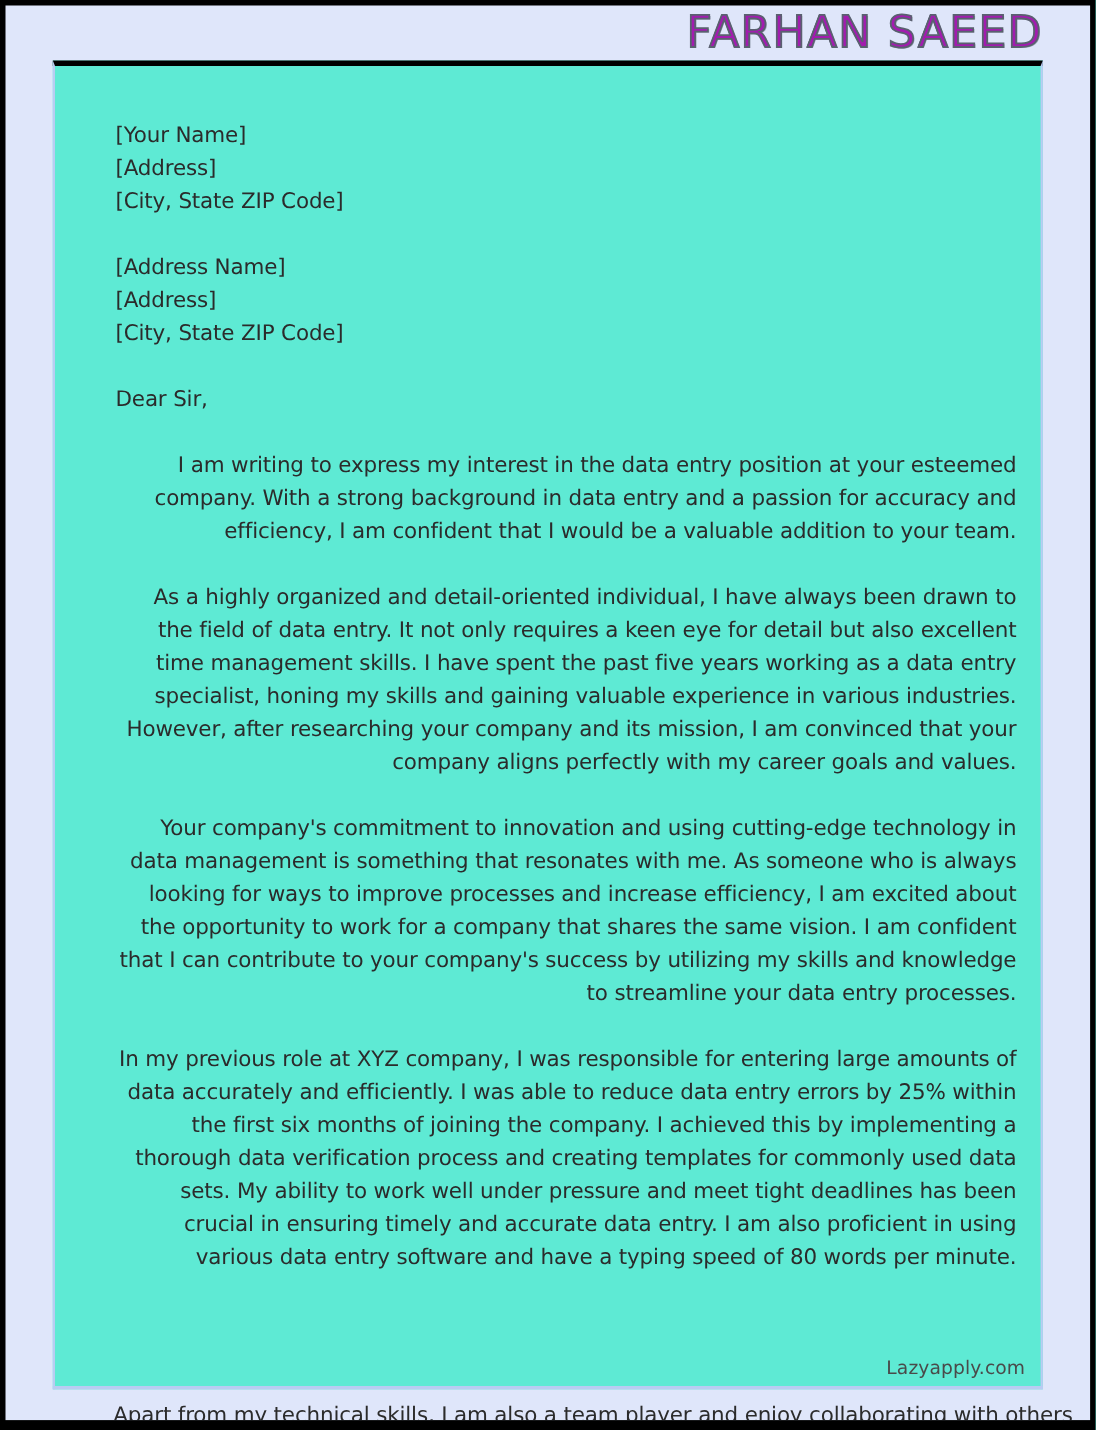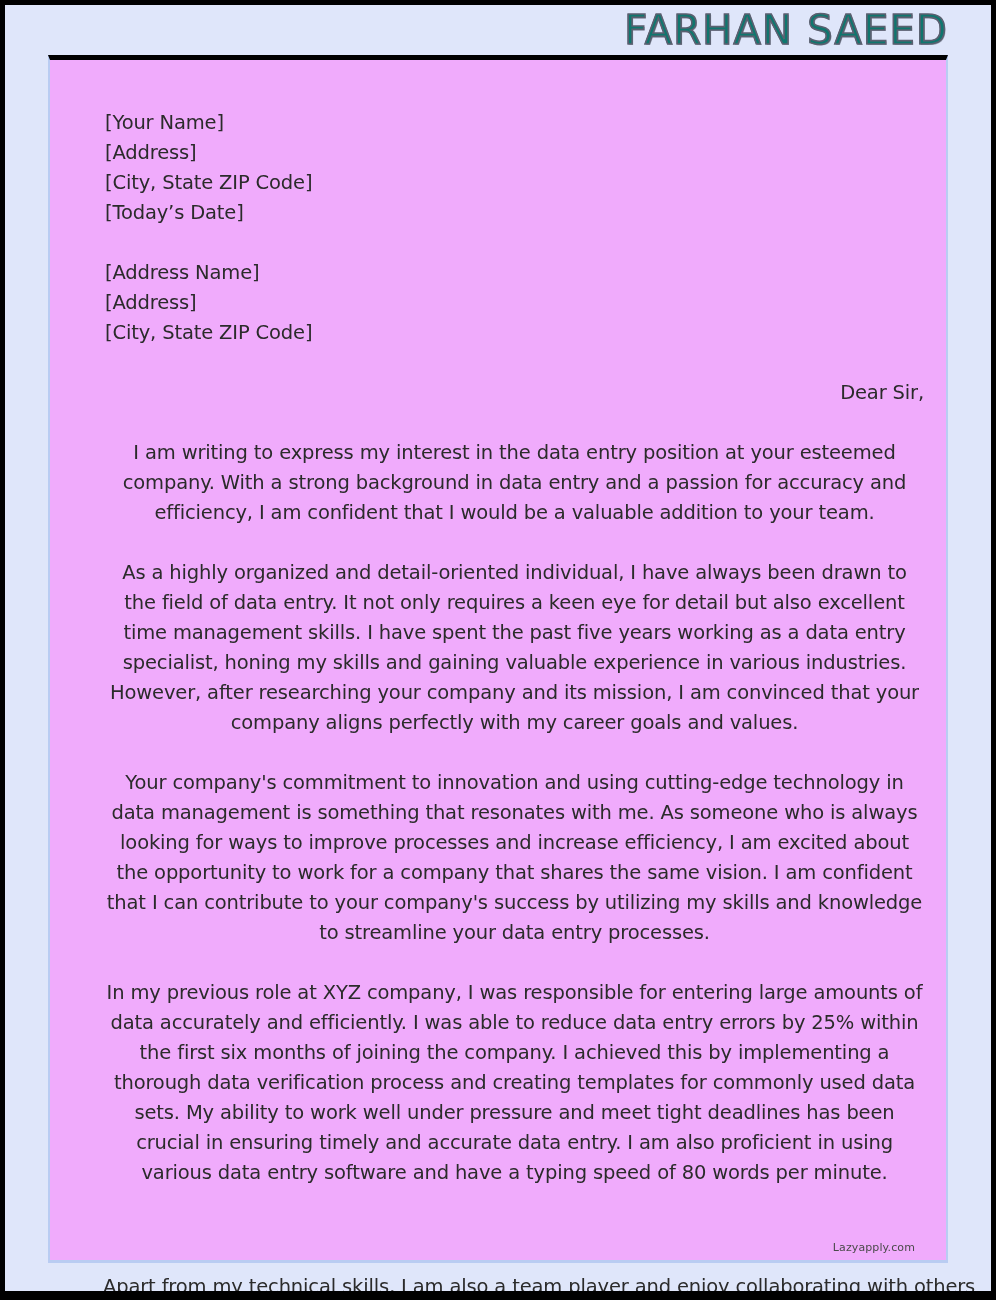--- a/index.html
+++ b/index.html
@@ -38,37 +38,37 @@
     display: flex;
     align-items: center;
     justify-content: flex-end;
   }
   .person-name {
     font-family: "DejaVu Sans", "Liberation Sans", sans-serif;
     font-size: 40px;
     font-weight: 400;
     letter-spacing: 1.2px;
     line-height: 1;
-    color: #0f766e;
+    color: #a21caf;
     -webkit-text-stroke: 1.6px #5a6070;
     text-shadow:
        1px 1px 0 #9aa2b4,
       -0.5px -0.5px 0 #33384a;
     white-space: nowrap;
     user-select: none;
   }
 
   
   .page {
     position: absolute;
     left: 43px;
     top: 50px;
     width: 900px;
     height: 1208px;
-    background: #f0abfc;
+    background: #5eead4;
     border-top: 5px solid #000000;
     border-left: 2px solid #b9ccf2;
     border-right: 2px solid #b9ccf2;
     border-bottom: 3px solid #b9ccf2;
     box-sizing: border-box;
     overflow: hidden;
   }
 
   .page-inner {
     position: relative;
@@ -82,33 +82,33 @@
     font-size: 19.5px;
     line-height: 30px;
     color: #2b2b2b;
     font-family: "DejaVu Sans", "Liberation Sans", sans-serif;
     letter-spacing: -0.15px;
   }
 
   .addr-block { margin: 0 0 30px 0; }
   .addr-line  { display: block; white-space: nowrap; }
 
-  .salutation { margin: 0 0 30px 0; text-align: right; }
+  .salutation { margin: 0 0 30px 0; }
 
   .para {
     margin: 0 0 30px 0;
-    text-align: center;
+    text-align: right;
   }
 
   
   .watermark {
     position: absolute;
-    right: 31px;
+    right: 14px;
     bottom: 6px;
-    font-size: 11px;
+    font-size: 17px;
     color: #4a4a4a;
     font-family: "DejaVu Sans", "Liberation Sans", sans-serif;
     letter-spacing: 0.1px;
     white-space: nowrap;
   }
 
   
   .overflow-line {
     position: absolute;
     left: 98px;
@@ -133,21 +133,20 @@
 
   <div class="page">
     <div class="page-inner">
 
       <div class="letter">
 
         <div class="addr-block">
           <span class="addr-line">[Your Name]</span>
           <span class="addr-line">[Address]</span>
           <span class="addr-line">[City, State ZIP Code]</span>
-          <span class="addr-line">[Today’s Date]</span>
         </div>
 
         <div class="addr-block">
           <span class="addr-line">[Address Name]</span>
           <span class="addr-line">[Address]</span>
           <span class="addr-line">[City, State ZIP Code]</span>
         </div>
 
         <p class="salutation">Dear Sir,</p>
 

